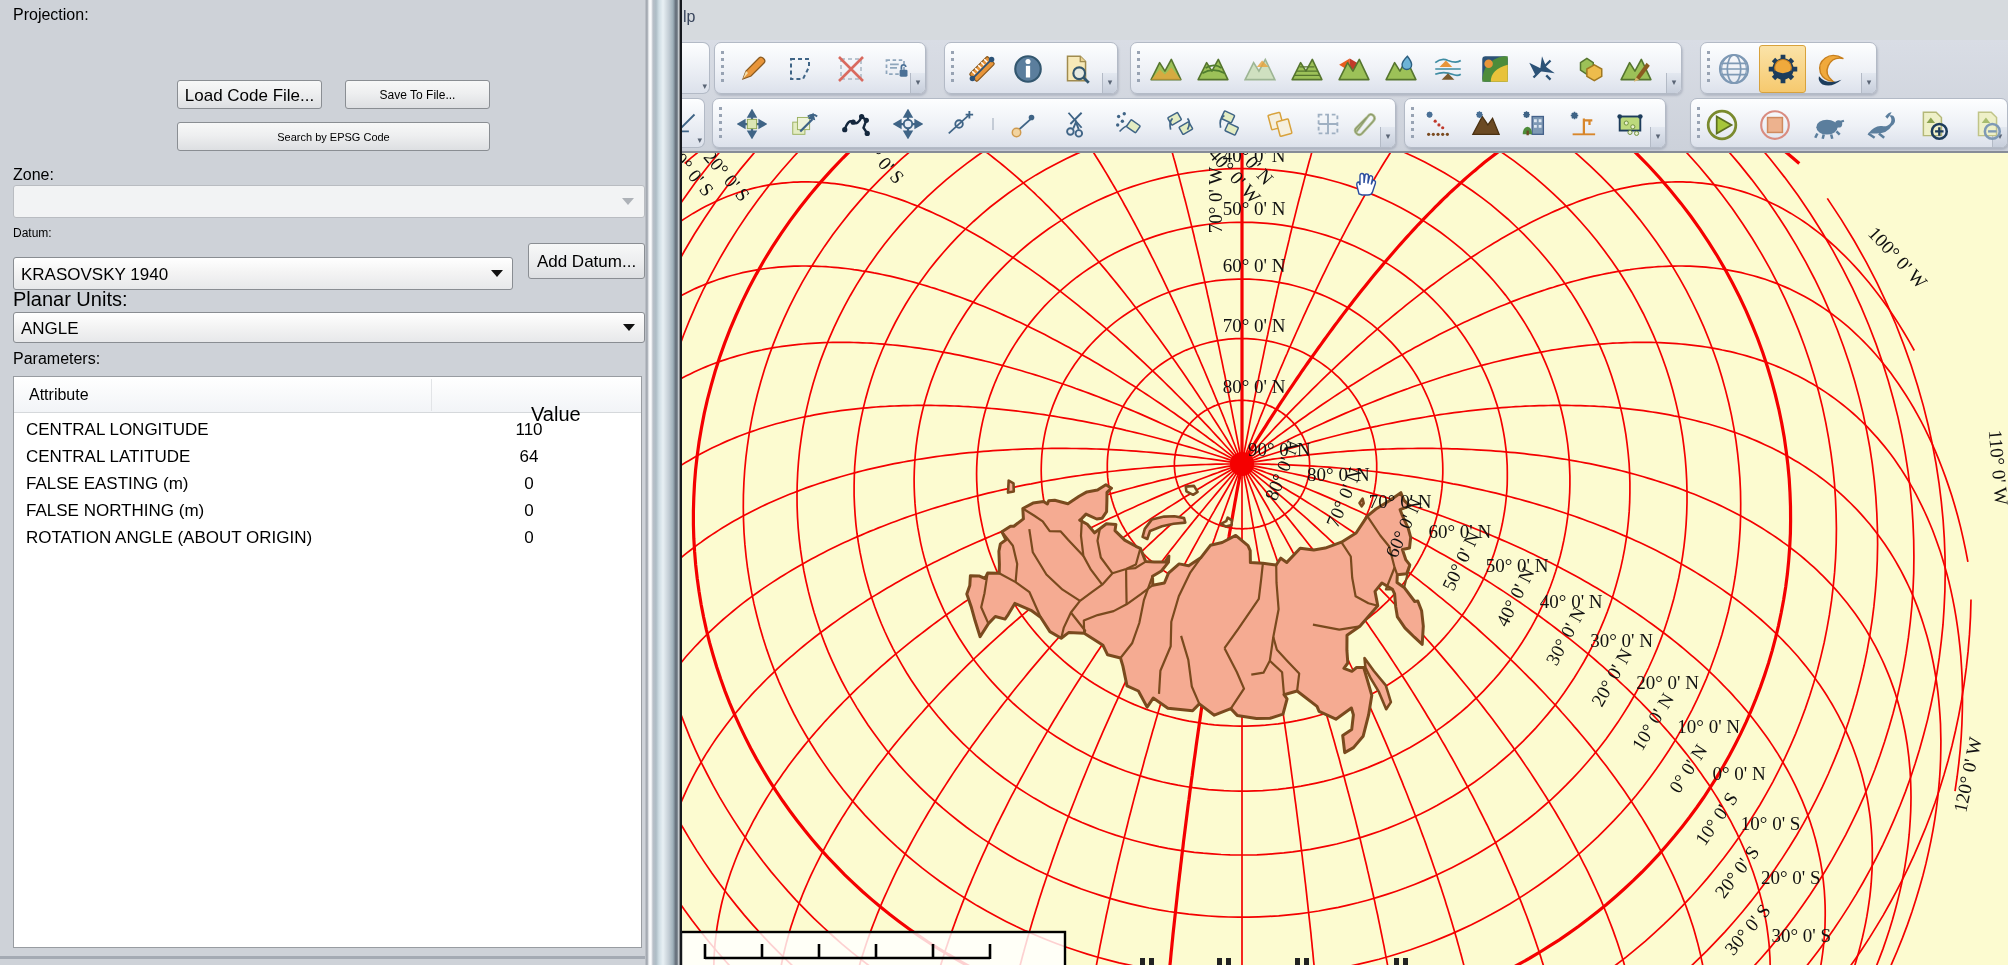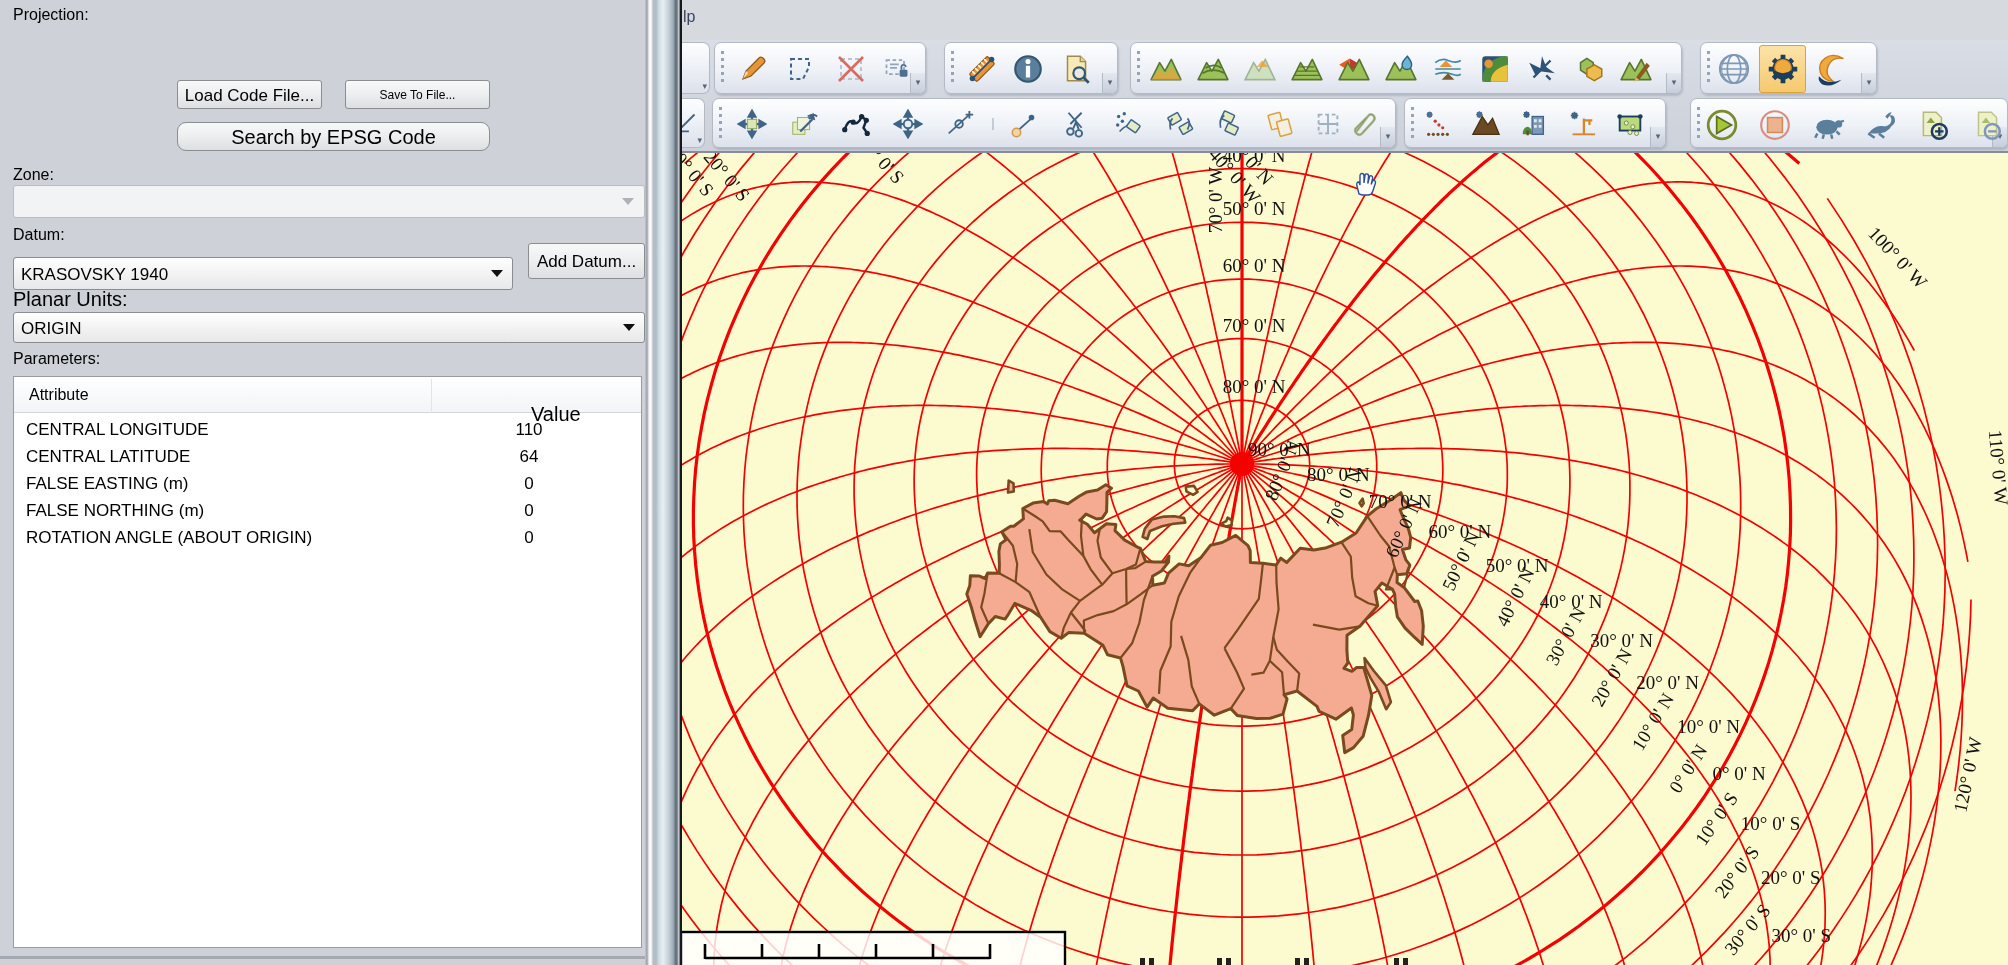--- a/index.html
+++ b/index.html
@@ -476,34 +476,34 @@
       <path d="M11 14 l4 -5 l4 5 Z" fill="#a8bc6e"></path>
       <circle cx="21" cy="22" r="7" fill="none" stroke="#7e99b5" stroke-width="2.4"></circle>
       <path d="M17 22 h8" stroke="#7e99b5" stroke-width="2.2"></path>
     </svg>
   </div>
 
 <div style="position:absolute;left:0;top:0;width:678px;height:965px;background:#ced2d8;">
  <div style="position:absolute;left:13px;top:6px;font-size:16px;color:#000;">Projection:</div>
  <div style="position:absolute;left:177px;top:80px;width:145px;height:29px;background:linear-gradient(#f7f8f8,#eeeff0 45%,#dddfe2);border:1px solid #8a8e93;border-radius:3px;text-align:center;line-height:29px;font-size:17px;color:#000;">Load Code File...</div>
  <div style="position:absolute;left:345px;top:80px;width:145px;height:29px;background:linear-gradient(#f7f8f8,#eeeff0 45%,#dddfe2);border:1px solid #8a8e93;border-radius:3px;text-align:center;line-height:29px;font-size:12px;color:#000;">Save To File...</div>
- <div style="position:absolute;left:177px;top:122px;width:313px;height:29px;background:linear-gradient(#f7f8f8,#eeeff0 45%,#dddfe2);border:1px solid #8a8e93;border-radius:9px;text-align:center;line-height:29px;font-size:20px;color:#000;">Search by EPSG Code</div>
+ <div style="position:absolute;left:177px;top:122px;width:313px;height:29px;background:linear-gradient(#f7f8f8,#eeeff0 45%,#dddfe2);border:1px solid #8a8e93;border-radius:3px;text-align:center;line-height:29px;font-size:11px;color:#000;">Search by EPSG Code</div>
  <div style="position:absolute;left:13px;top:166px;font-size:16px;color:#000;">Zone:</div>
  <div style="position:absolute;left:13px;top:185px;width:632px;height:33px;background:#f2f3f4;border:1px solid #b9bcc1;border-radius:3px;">
       <span style="position:absolute;right:10px;top:12px;width:0;height:0;border:6px solid transparent;border-top:7px solid #aeb2b8;"></span>
     </div>
- <div style="position:absolute;left:13px;top:226px;font-size:16px;color:#000;">Datum:</div>
+ <div style="position:absolute;left:13px;top:226px;font-size:12px;color:#000;">Datum:</div>
  <div style="position:absolute;left:13px;top:245px;width:500px;height:33px;background:linear-gradient(#ffffff,#f4f4f4 45%,#e7e8ea);border:1px solid #898d92;border-radius:3px;margin-top:12px;">
       <div style="position:absolute;left:7px;top:0;height:33px;line-height:33px;font-size:17px;color:#000;white-space:nowrap">KRASOVSKY 1940</div>
       <span style="position:absolute;right:9px;top:12px;width:0;height:0;border:6px solid transparent;border-top:7px solid #111;"></span>
     </div>
  <div style="position:absolute;left:528px;top:243px;width:117px;height:36px;background:linear-gradient(#f7f8f8,#eeeff0 45%,#dddfe2);border:1px solid #8a8e93;border-radius:3px;text-align:center;line-height:36px;font-size:17px;color:#000;">Add Datum...</div>
  <div style="position:absolute;left:13px;top:288px;font-size:20px;color:#000;">Planar Units:</div>
  <div style="position:absolute;left:13px;top:312px;width:632px;height:31px;background:linear-gradient(#ffffff,#f4f4f4 45%,#e7e8ea);border:1px solid #898d92;border-radius:3px;">
-      <div style="position:absolute;left:7px;top:0;height:31px;line-height:31px;font-size:17px;color:#000;white-space:nowrap">ORIGIN</div>
+      <div style="position:absolute;left:7px;top:0;height:31px;line-height:31px;font-size:17px;color:#000;white-space:nowrap">ANGLE</div>
       <span style="position:absolute;right:9px;top:11px;width:0;height:0;border:6px solid transparent;border-top:7px solid #111;"></span>
     </div>
  <div style="position:absolute;left:13px;top:350px;font-size:16px;color:#000;">Parameters:</div>
  <div style="position:absolute;left:13px;top:376px;width:629px;height:572px;background:#fff;border:1px solid #989ca1;">
    <div style="position:absolute;left:0;top:0;width:100%;height:36px;background:linear-gradient(#ffffff,#f2f4f7);border-bottom:1px solid #d5d8db;">
      <div style="position:absolute;left:15px;top:9px;font-size:16px;">Attribute</div>
      <div style="position:absolute;left:517px;top:10px;font-size:20px;margin-top:16px;">Value</div>
      <div style="position:absolute;left:417px;top:2px;width:1px;height:32px;background:#e2e4e7;"></div>
    </div>
    <div style="position:absolute;left:12px;top:43px;font-size:17px;">CENTRAL LONGITUDE</div>

